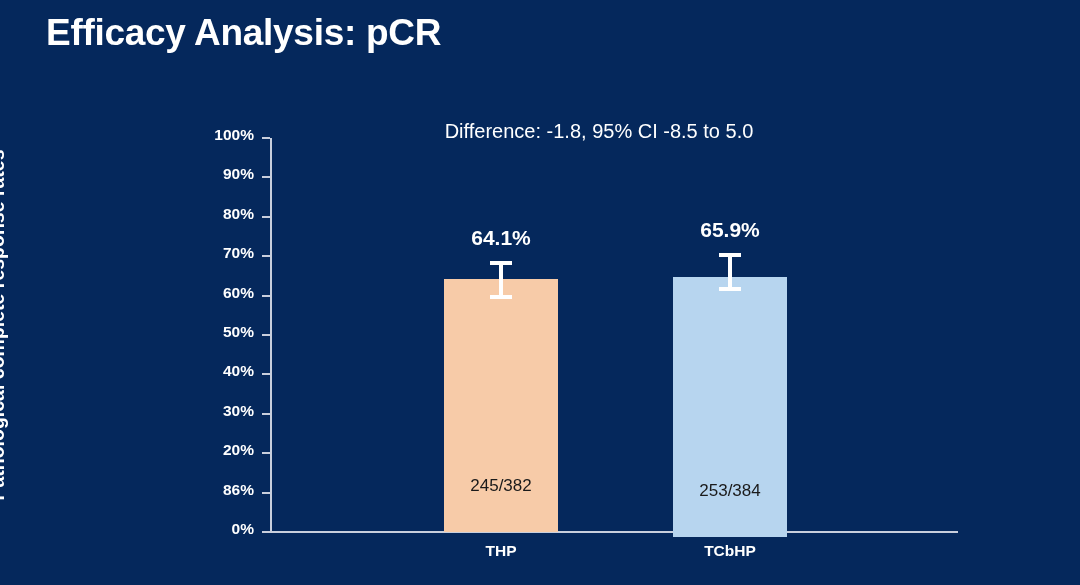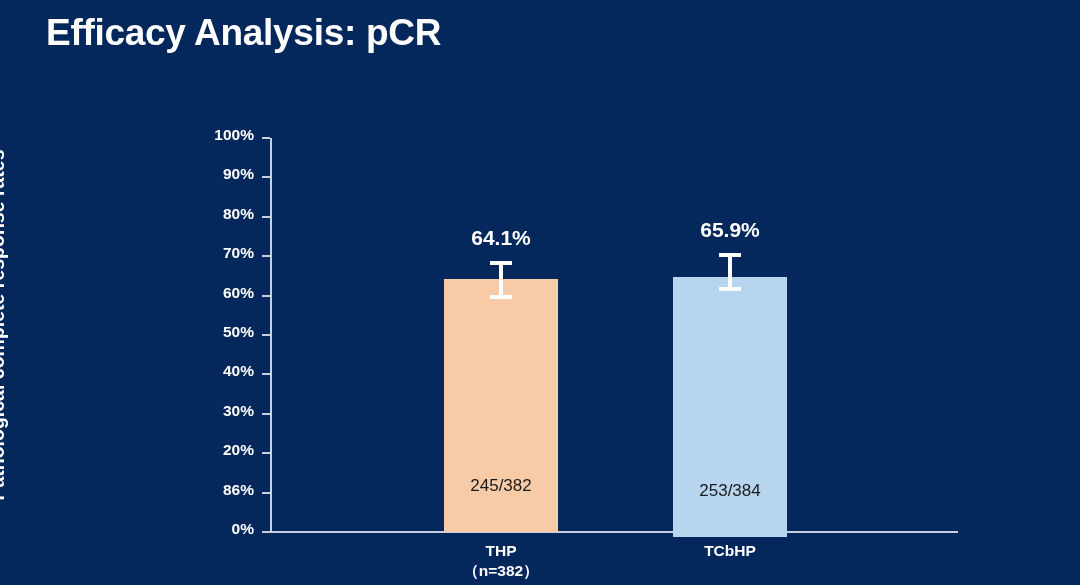--- a/index.html
+++ b/index.html
@@ -236,26 +236,27 @@
     </div>
 
   <div id="bars-layer">
       <div class="bar" style="left: 444px; top: 279.446px; width: 114px; height: 252.554px; background: rgb(247, 203, 168);">
         <div class="bar-count">245/382</div>
       </div>
       <div class="errorbar-stem" style="left: 499px; top: 260.534px; height: 38.218px;"></div>
       <div class="errorbar-cap" style="left: 490px; top: 260.534px;"></div>
       <div class="errorbar-cap" style="left: 490px; top: 294.752px;"></div>
       <div class="bar-value" style="left: 401px; width: 200px; top: 225.534px;">64.1%</div>
-      <div class="cat-label" style="left: 401px; width: 200px; top: 541px;"><span>THP</span><span class="cat-n">（n=382）</span></div>
+      <div class="cat-label" style="left: 401px; width: 200px; top: 541px;"><span>THP</span></div>
       <div class="bar" style="left: 673px; top: 277px; width: 114px; height: 259.646px; background: rgb(183, 213, 239);">
         <div class="bar-count">253/384</div>
       </div>
       <div class="errorbar-stem" style="left: 728px; top: 253.442px; height: 37.824px;"></div>
       <div class="errorbar-cap" style="left: 719px; top: 253.442px;"></div>
       <div class="errorbar-cap" style="left: 719px; top: 287.266px;"></div>
       <div class="bar-value" style="left: 630px; width: 200px; top: 218.442px;">65.9%</div>
       <div class="cat-label" style="left: 630px; width: 200px; top: 541px;"><span>TCbHP</span></div>
     </div>
 
+  <div id="annot-difference">Difference: -1.8, 95% CI -8.5 to 5.0</div>
 
 
 </div>
 
 </body></html>

